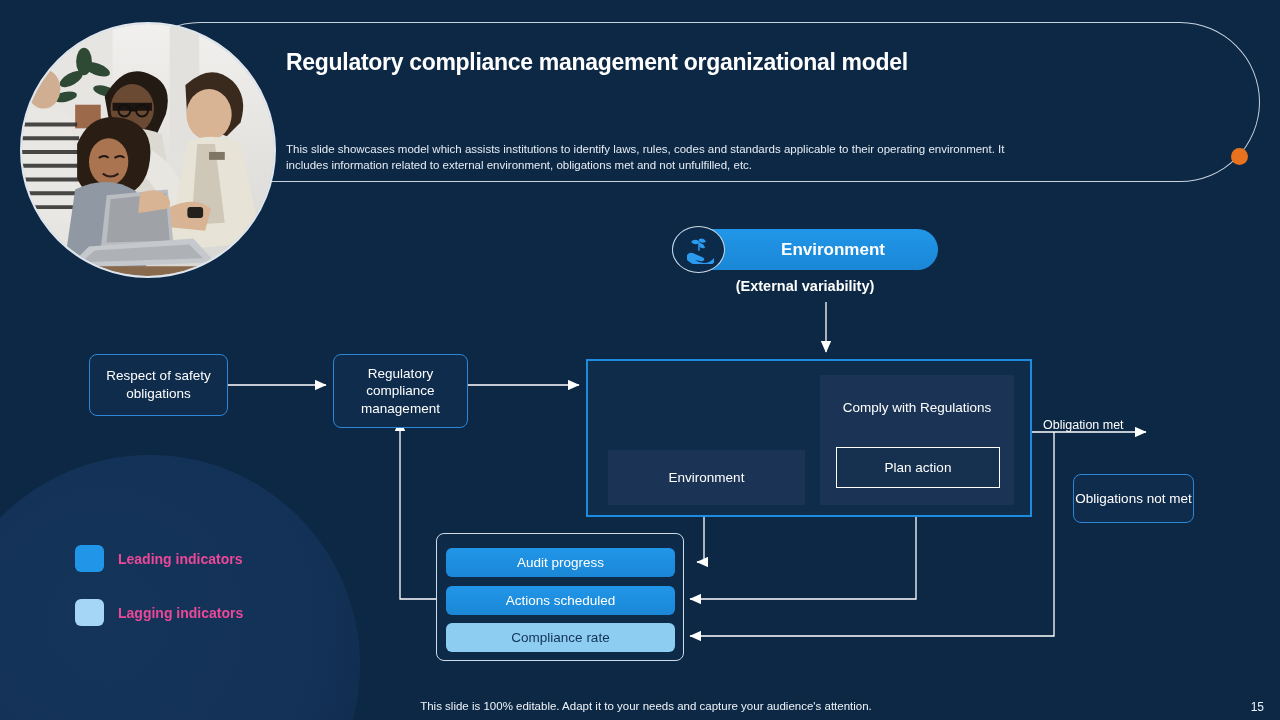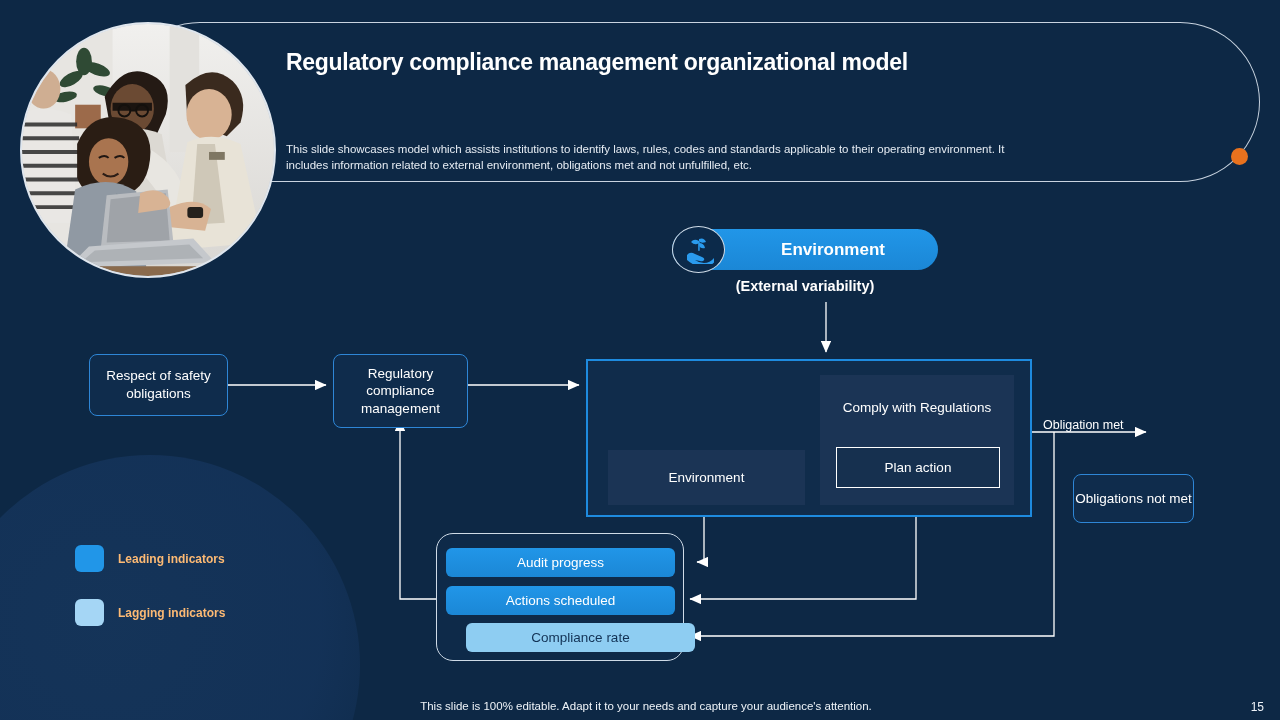--- a/index.html
+++ b/index.html
@@ -90,33 +90,33 @@
                  align-items:flex-start; padding-top:24px; }
   #inner-plan{
     position:absolute; left:248px; top:86px; width:164px; height:41px;
     border:1.4px solid #ffffff; background:#16304f;
     display:flex; align-items:center; justify-content:center;
     font-size:13.5px; color:#ffffff;
   }
   
   .ind-group{
     position:absolute; left:436px; top:533px; width:248px; height:128px;
-    border:1.6px solid #cfdbe7; border-radius:17px; background:#0e2a49;
+    border:1.6px solid #cfdbe7; border-radius:8px; background:#0e2a49;
   }
   .ind-bar{
     position:absolute; left:9px; width:229px; height:29px; border-radius:6px;
     display:flex; align-items:center; justify-content:center;
     font-size:13.5px;
   }
   .ind-lead{ background:linear-gradient(180deg,#2196e8,#1b87d6); color:#ffffff; }
   .ind-lag { background:#8ecdf2; color:#123255; }
   
   .legend-item{ position:absolute; left:75px; display:flex; align-items:center; gap:14px; }
   .legend-swatch{ width:29px; height:27px; border-radius:6px; }
-  .legend-label{ font-size:12px; font-weight:bold; color:#fdba74; white-space:nowrap; }
+  .legend-label{ font-size:14px; font-weight:bold; color:#ec4899; white-space:nowrap; }
   
   .wires{ position:absolute; left:0; top:0; width:1280px; height:720px; pointer-events:none; }
   
   .edge-label{
     position:absolute; font-size:12.5px; color:#ffffff; white-space:nowrap;text-align:center;
   }
   
   .footer{
     position:absolute; left:0; top:700px; width:1280px;
     text-align:center; font-size:11.5px; color:#eef3f8;padding-left:12px;
@@ -271,21 +271,21 @@
   <div class="inner-box" id="inner-comply">Comply with Regulations</div>
   <div id="inner-plan">Plan action</div>
 </div>
 
 <div class="edge-label" style="left:1043px; top:418px;">Obligation met</div>
 <div class="obox" id="box-not-met">Obligations not met</div>
 
 <div class="ind-group">
   <div class="ind-bar ind-lead" style="top:14px;">Audit progress</div>
   <div class="ind-bar ind-lead" style="top:52px;">Actions scheduled</div>
-  <div class="ind-bar ind-lag" style="top:89px;margin-left:20px;">Compliance rate</div>
+  <div class="ind-bar ind-lag" style="top:89px;">Compliance rate</div>
 </div>
 
 <div class="legend-item" style="top:545px;">
   <span class="legend-swatch" style="background:#2196e8;"></span>
   <span class="legend-label">Leading indicators</span>
 </div>
 <div class="legend-item" style="top:599px;">
   <span class="legend-swatch" style="background:#a5d6f5;"></span>
   <span class="legend-label">Lagging indicators</span>
 </div>

